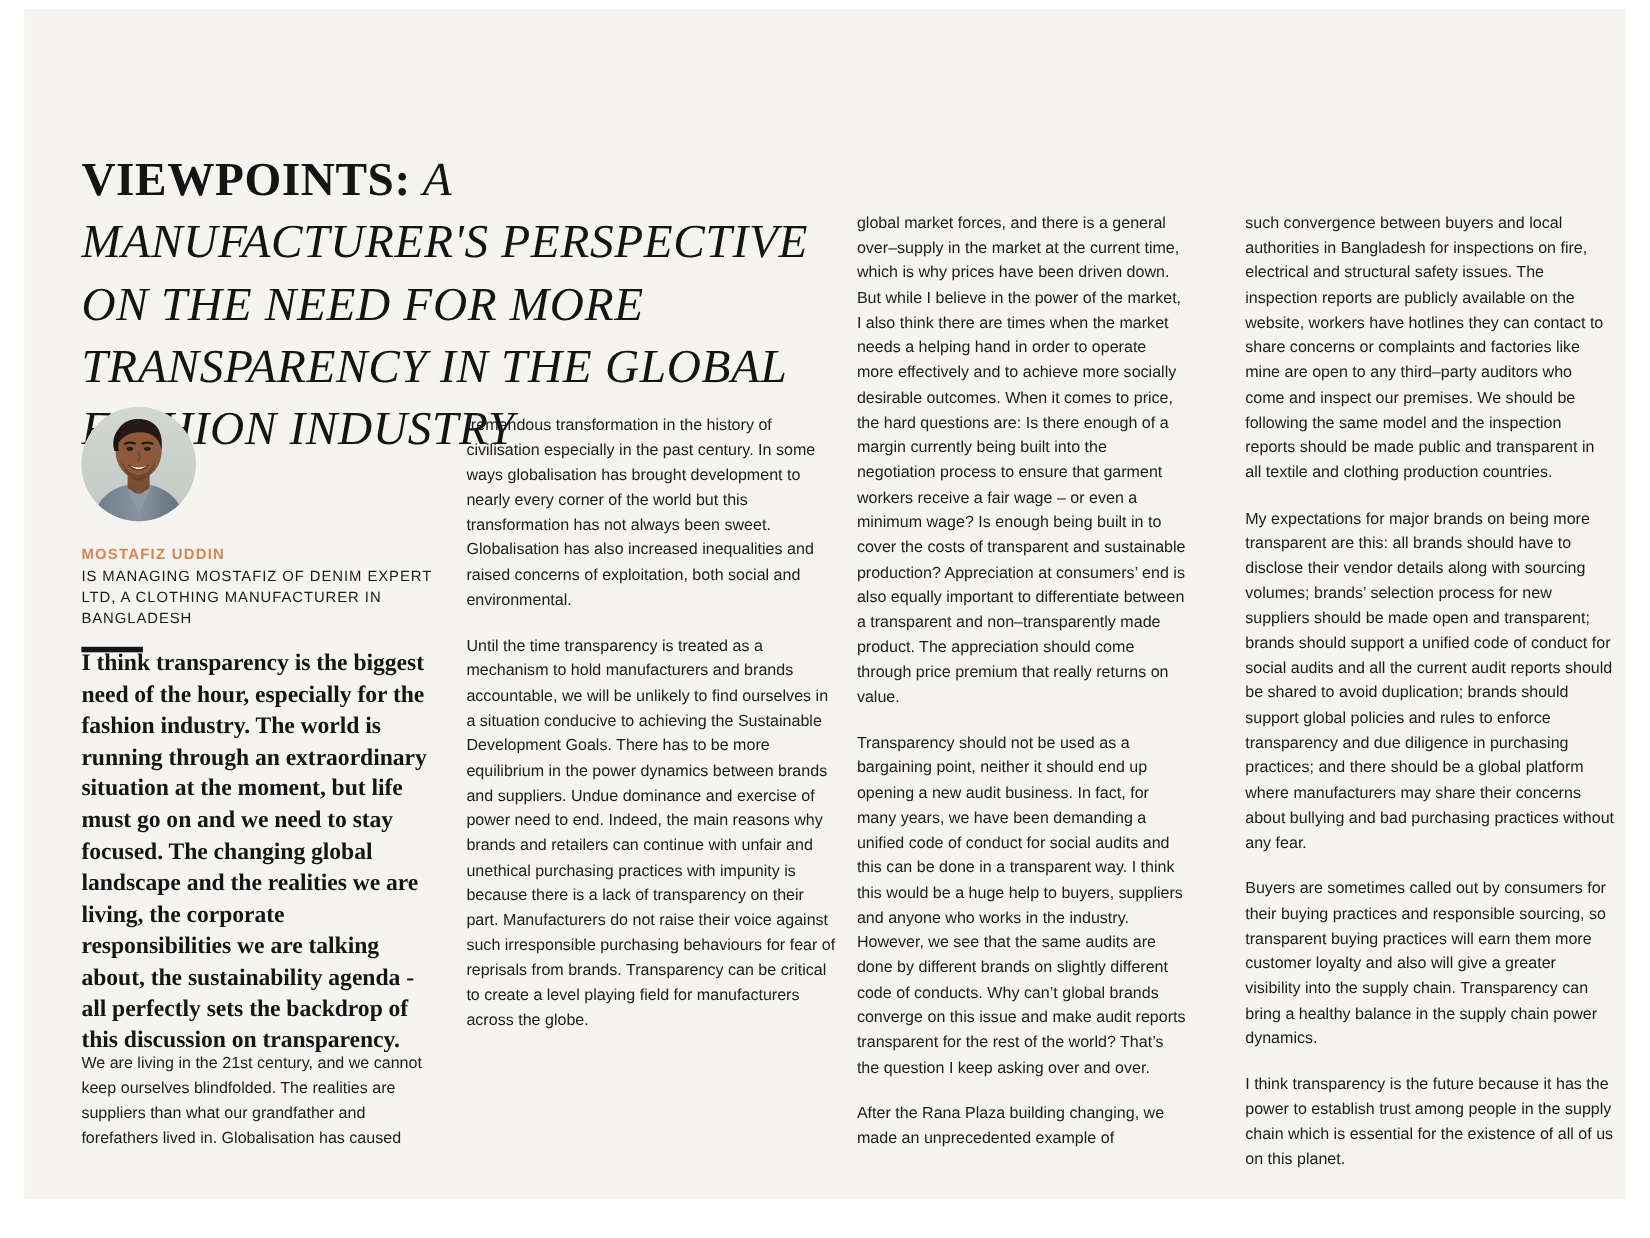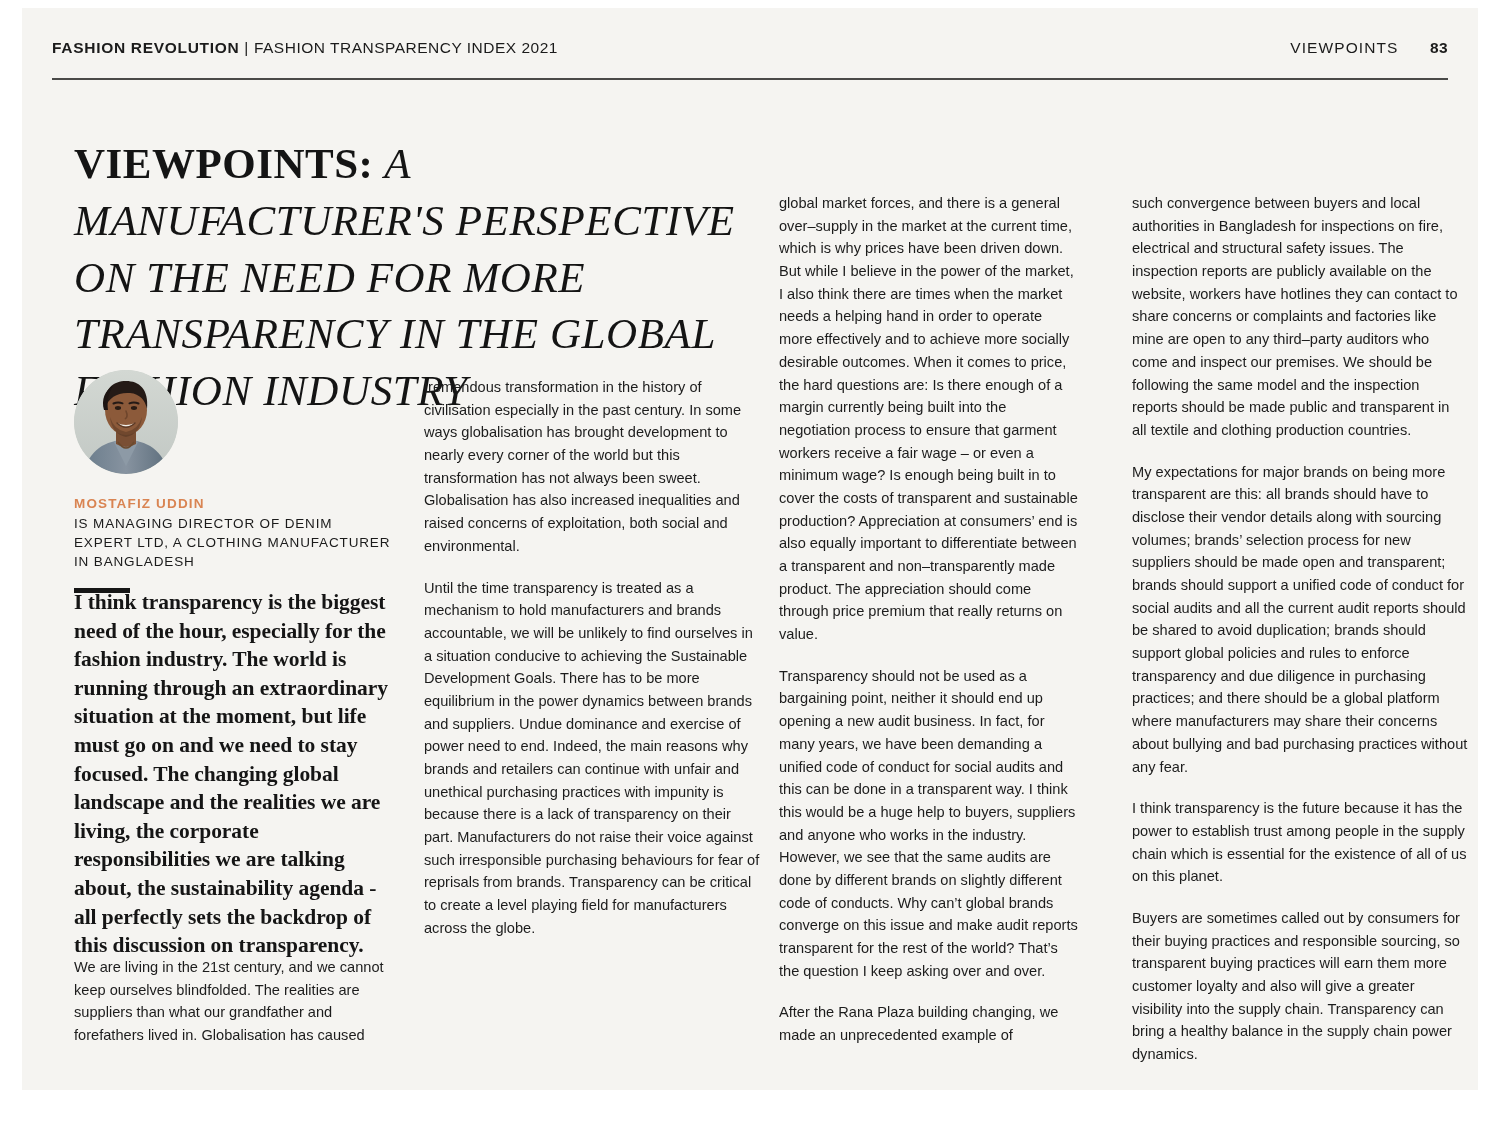--- a/index.html
+++ b/index.html
@@ -142,31 +142,20 @@
   #col1 { left: 52px;   top: 948px;  width: 324px; }
   #col2 { left: 402px;  top: 368px;  width: 336px; }
   #col3 { left: 757px;  top: 184px;  width: 300px; }
   #col4 { left: 1110px; top: 184px;  width: 336px; }
 </style>
 </head>
 <body>
 
 <div id="page">
 
-  <div id="header">
-    <div class="hdr-left">
-      <span class="b">FASHION REVOLUTION</span>
-      <span class="sep">|</span>
-      <span class="n">FASHION TRANSPARENCY INDEX 2021</span>
-    </div>
-    <div class="hdr-right">
-      <span>VIEWPOINTS</span>
-      <span class="pg">83</span>
-    </div>
-  </div>
 
   <h1 id="headline">
     <span class="lead">VIEWPOINTS:</span>
     <span class="rest">A MANUFACTURER'S PERSPECTIVE ON THE NEED FOR MORE TRANSPARENCY IN THE GLOBAL FASHION INDUSTRY</span>
   </h1>
 
   <div id="author">
     <div id="avatar">
       <svg viewBox="0 0 104 104">
         <defs>
@@ -207,21 +196,21 @@
           <path d="M43 53 Q52 60.5 61 53 Q52 57 43 53 Z" fill="#f2efe9"></path>
           <path d="M43 53 Q52 61.5 61 53" stroke="#5d3a25" stroke-width="1.4" fill="none" stroke-linecap="round"></path>
 
           <path d="M36 47 Q38 64 52 67 Q66 64 68 47 Q64 60 52 62 Q40 60 36 47 Z" fill="#3a2418" opacity="0.33"></path>
 
           <path d="M44 72 Q52 84 60 72" stroke="#6b4a2e" stroke-width="1.6" fill="none"></path>
         </g>
       </svg>
     </div>
     <div class="author-name">MOSTAFIZ UDDIN</div>
-    <div class="author-role">IS MANAGING DIRECTOR OF DENIM EXPERT LTD, A CLOTHING MANUFACTURER IN BANGLADESH</div>
+    <div class="author-role">IS MANAGING MOSTAFIZ OF DENIM EXPERT LTD, A CLOTHING MANUFACTURER IN BANGLADESH</div>
     <div class="rule"></div>
   </div>
 
   <div id="lede">I think transparency is the biggest need of the hour, especially for the fashion industry. The world is running through an extraordinary situation at the moment, but life must go on and we need to stay focused. The changing global landscape and the realities we are living, the corporate responsibilities we are talking about, the sustainability agenda - all perfectly sets the backdrop of this discussion on transparency.</div>
 
   <div class="col" id="col1">
     <p>We are living in the 21st century, and we cannot keep ourselves blindfolded. The realities are suppliers than what our grandfather and forefathers lived in. Globalisation has caused</p>
   </div>
 
   <div class="col" id="col2">
@@ -231,17 +220,17 @@
 
   <div class="col" id="col3">
     <p>global market forces, and there is a general over–supply in the market at the current time, which is why prices have been driven down. But while I believe in the power of the market, I also think there are times when the market needs a helping hand in order to operate more effectively and to achieve more socially desirable outcomes. When it comes to price, the hard questions are: Is there enough of a margin currently being built into the negotiation process to ensure that garment workers receive a fair wage – or even a minimum wage? Is enough being built in to cover the costs of transparent and sustainable production? Appreciation at consumers’ end is also equally important to differentiate between a transparent and non–transparently made product. The appreciation should come through price premium that really returns on value.</p>
     <p>Transparency should not be used as a bargaining point, neither it should end up opening a new audit business. In fact, for many years, we have been demanding a unified code of conduct for social audits and this can be done in a transparent way. I think this would be a huge help to buyers, suppliers and anyone who works in the industry. However, we see that the same audits are done by different brands on slightly different code of conducts. Why can’t global brands converge on this issue and make audit reports transparent for the rest of the world? That’s the question I keep asking over and over.</p>
     <p>After the Rana Plaza building changing, we made an unprecedented example of</p>
   </div>
 
   <div class="col" id="col4">
     <p>such convergence between buyers and local authorities in Bangladesh for inspections on fire, electrical and structural safety issues. The inspection reports are publicly available on the website, workers have hotlines they can contact to share concerns or complaints and factories like mine are open to any third–party auditors who come and inspect our premises. We should be following the same model and the inspection reports should be made public and transparent in all textile and clothing production countries.</p>
     <p>My expectations for major brands on being more transparent are this: all brands should have to disclose their vendor details along with sourcing volumes; brands’ selection process for new suppliers should be made open and transparent; brands should support a unified code of conduct for social audits and all the current audit reports should be shared to avoid duplication; brands should support global policies and rules to enforce transparency and due diligence in purchasing practices; and there should be a global platform where manufacturers may share their concerns about bullying and bad purchasing practices without any fear.</p>
+    <p>Buyers are sometimes called out by consumers for their buying practices and responsible sourcing, so transparent buying practices will earn them more customer loyalty and also will give a greater visibility into the supply chain. Transparency can bring a healthy balance in the supply chain power dynamics.</p>
     <p>I think transparency is the future because it has the power to establish trust among people in the supply chain which is essential for the existence of all of us on this planet.</p>
-    <p>Buyers are sometimes called out by consumers for their buying practices and responsible sourcing, so transparent buying practices will earn them more customer loyalty and also will give a greater visibility into the supply chain. Transparency can bring a healthy balance in the supply chain power dynamics.</p>
   </div>
 
 </div>
 
 </body></html>

